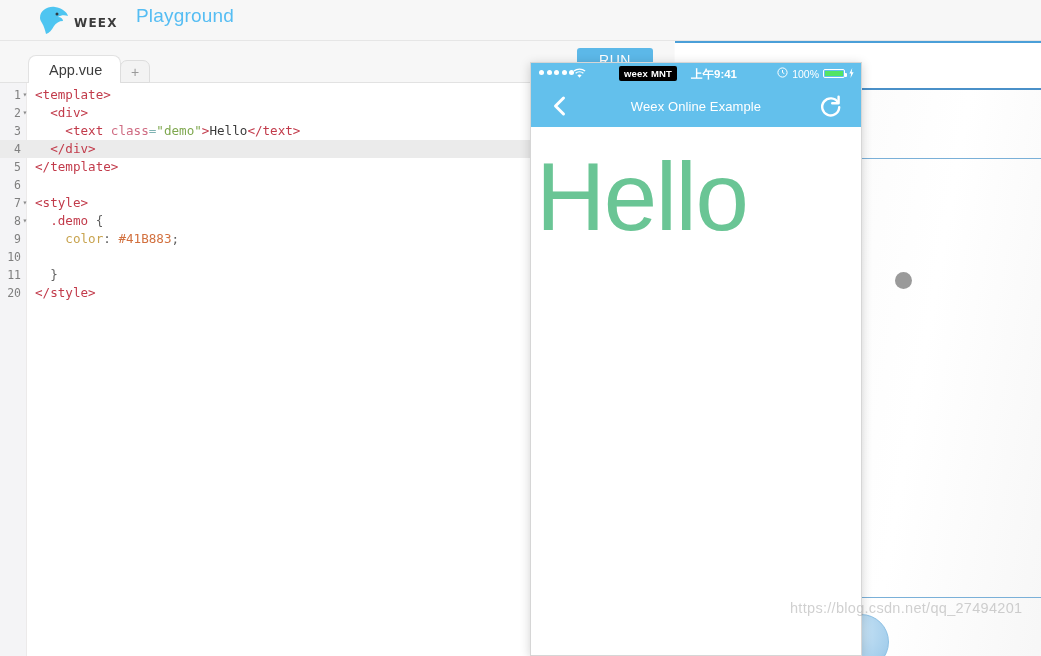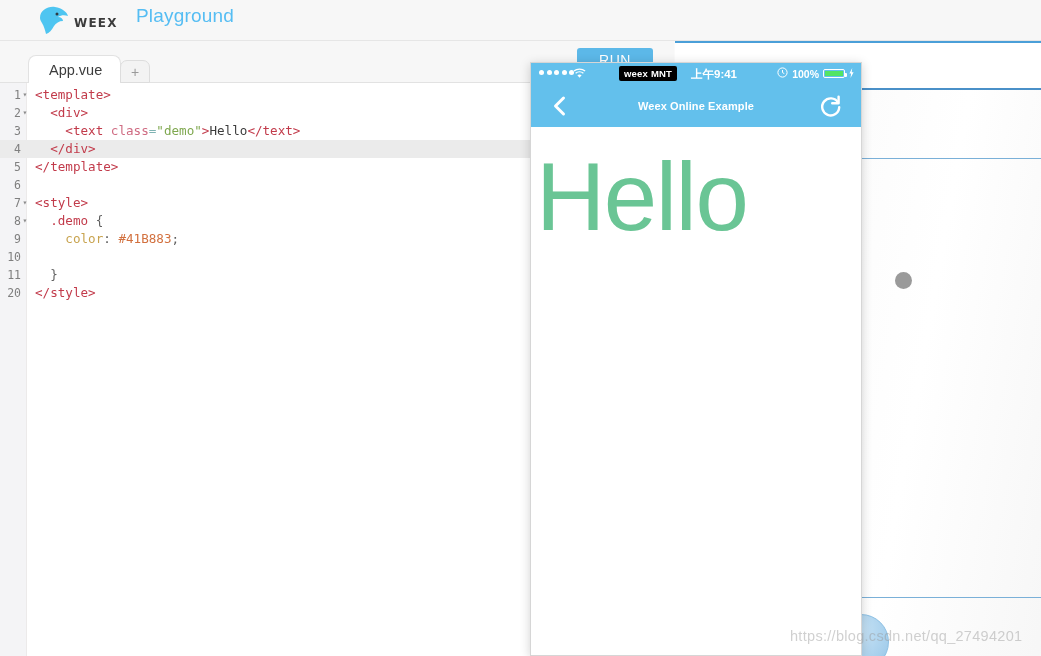--- a/index.html
+++ b/index.html
@@ -305,21 +305,21 @@
     color: #ffffff;
     padding-left: 13px;
   }
   .sb-right {
     position: absolute;
     right: 7px; top: 4px;
     display: flex;
     align-items: center;
     gap: 4px;
     font-size: 10.5px;
-    font-weight: 700;
+    font-weight: 400;
   }
   .sb-battery {
     width: 22px; height: 9px;
     border: 1px solid #ffffff;
     border-radius: 2px;
     position: relative;
     box-sizing: border-box;
   }
   .sb-battery::after {
     content: "";
@@ -339,22 +339,22 @@
   .sim-navbar {
     position: relative;
     height: 42px;
     background: #63c0ec;
     color: #ffffff;
     display: flex;
     align-items: center;
     justify-content: center;
   }
   .nav-title {
-    font-size: 11px;
-    font-weight: 700;
+    font-size: 13px;
+    font-weight: 400;
     letter-spacing: 0.1px;
   }
   .nav-back {
     position: absolute;
     left: 18px; top: 9px;
     width: 22px; height: 24px;
   }
   .nav-refresh {
     position: absolute;
     right: 18px; top: 9px;
@@ -373,21 +373,21 @@
     line-height: 104px;
     color: #6ac595;
     font-family: "Liberation Sans", sans-serif;
     letter-spacing: -1.5px;
     white-space: nowrap;
   }
 
   
   .watermark {
     position: absolute;
-    left: 790px; top: 628px;
+    left: 790px; top: 600px;
     font-size: 14.5px;
     color: rgba(150,150,150,0.45);
     letter-spacing: 0.3px;
     z-index: 20;
     white-space: nowrap;
   }
 </style>
 </head>
 <body>
 

